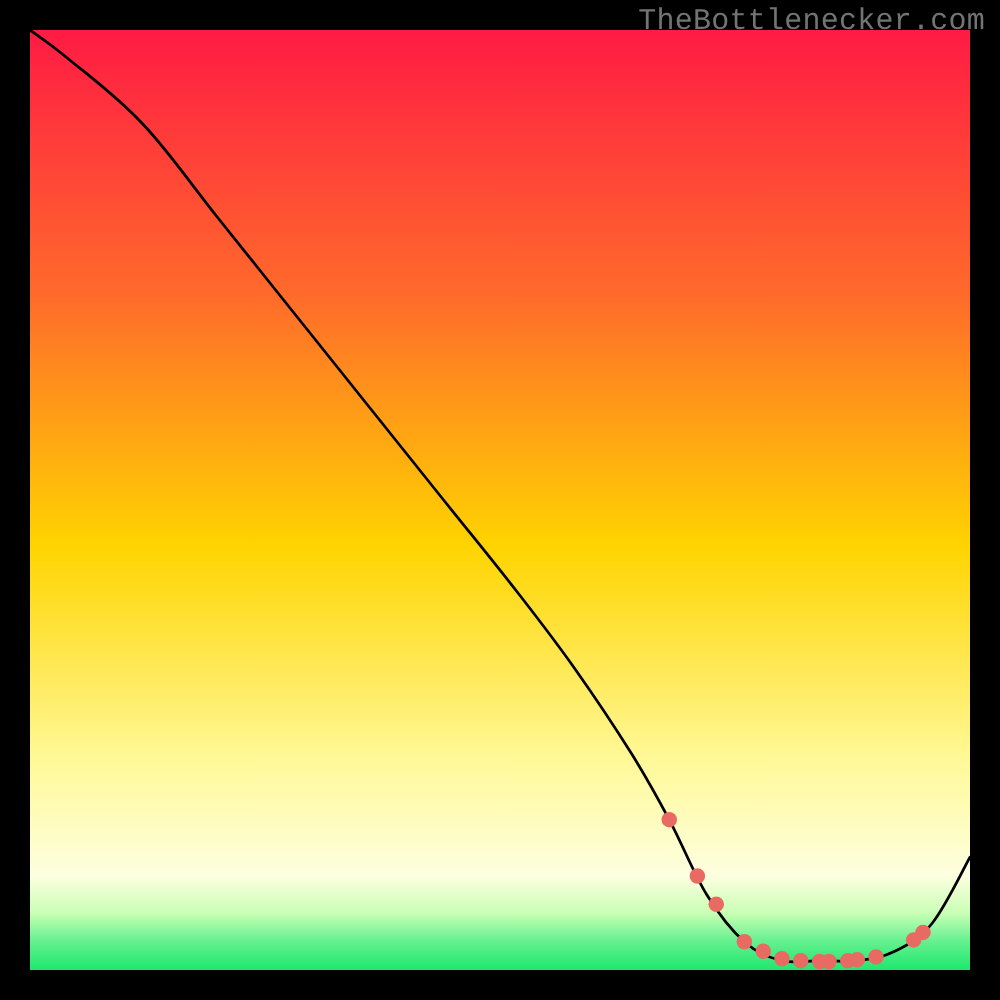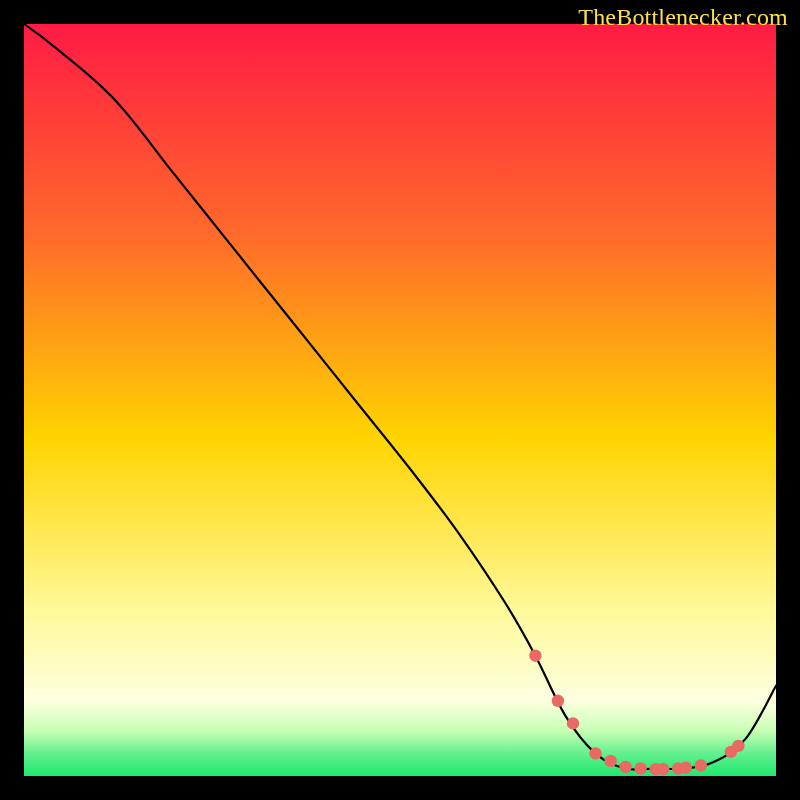--- a/index.html
+++ b/index.html
@@ -7,23 +7,23 @@
   .frame {
     position: relative;
     width: 800px;
     height: 800px;
     background: #000;
   }
   .watermark {
     position: absolute;
     top: 4px;
     right: 12px;
-    font-family: Liberation Serif, serif;
+    font-family: Liberation Mono, monospace;
     font-size: 24px;
-    color: #fde047;
+    color: #737373;
     letter-spacing: 0.2px;
     z-index: 5;
   }
   .plot {
     position: absolute;
     left: 24px;
     top: 24px;
     width: 752px;
     height: 752px;
   }

